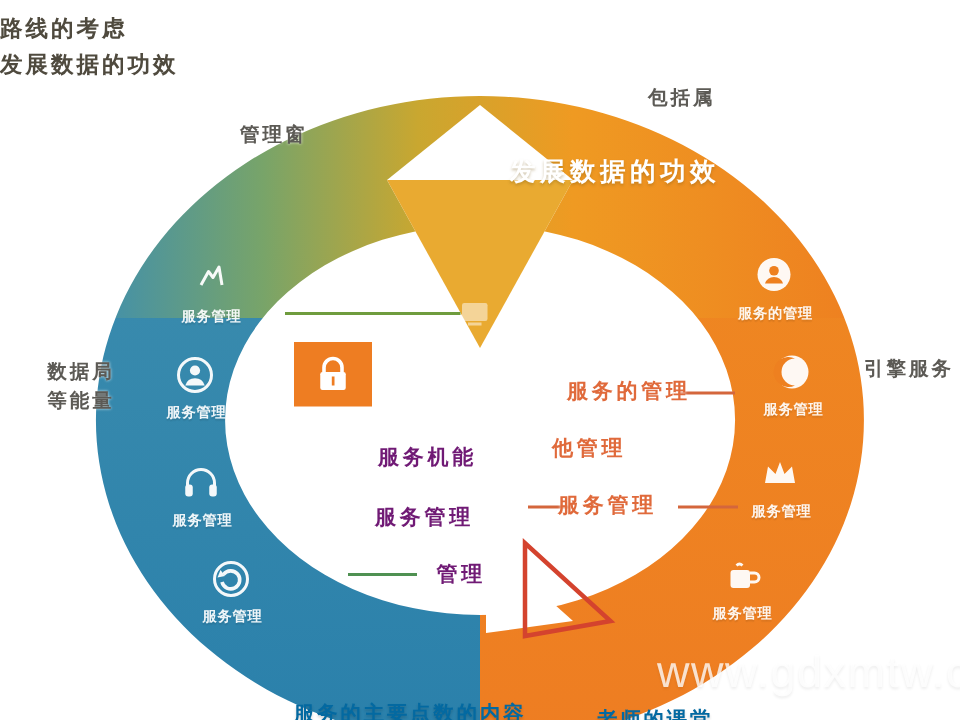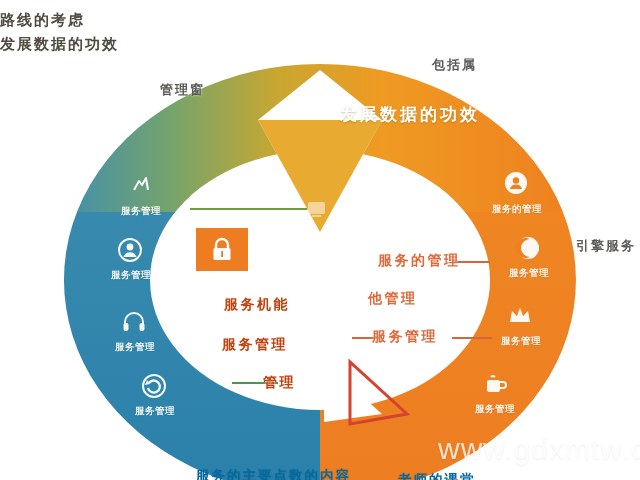--- a/index.html
+++ b/index.html
@@ -125,21 +125,21 @@
   }
   .center-tile svg { display: block; }
 
   .ctext {
     position: absolute;
     font-size: 14px;
     font-weight: 700;
     letter-spacing: 2.5px;
     white-space: nowrap;
   }
-  .ctext.green  { color: #c2410c; text-shadow: 0 0 2px rgba(255,255,255,.9); }
+  .ctext.green  { color: #701a75; text-shadow: 0 0 2px rgba(255,255,255,.9); margin-left: 28px; }
   .ctext.orange { color: #e06a3b; text-shadow: 0 0 2px rgba(255,255,255,.9); }
 
   .ct-1 { left: 224px; top: 296px; }
   .ct-2 { left: 222px; top: 336px; }
   .ct-3 { left: 263px; top: 374px; }
   .ct-4 { left: 378px; top: 252px; }
   .ct-5 { left: 368px; top: 290px; }
   .ct-6 { left: 372px; top: 328px; }
 
   .connector {
@@ -221,20 +221,22 @@
 
   <div class="headline">
     <div>路线的考虑</div>
     <div>发展数据的功效</div>
   </div>
 
   <div class="arc-title">发展数据的功效</div>
 
   <div class="corner-label cl-topleft">管理窗</div>
   <div class="corner-label cl-topright">包括属</div>
+  <div class="corner-label cl-left" style="white-space:pre-line;">数据局
+等能量</div>
   <div class="corner-label cl-right">引擎服务</div>
 
   <div class="band-caption bc-left">服务的主要点数的内容</div>
   <div class="band-caption bc-right">老师的课堂</div>
 
   <div class="node" style="left:104px; top:172px;">
     <span class="glyph">
       <svg width="28" height="28" viewBox="0 0 28 28">
           <path d="M8 18 L13 9 L16 13 L20 6 L22 18" stroke="#fff" stroke-width="2" fill="none" stroke-linejoin="round"></path>
         </svg>

